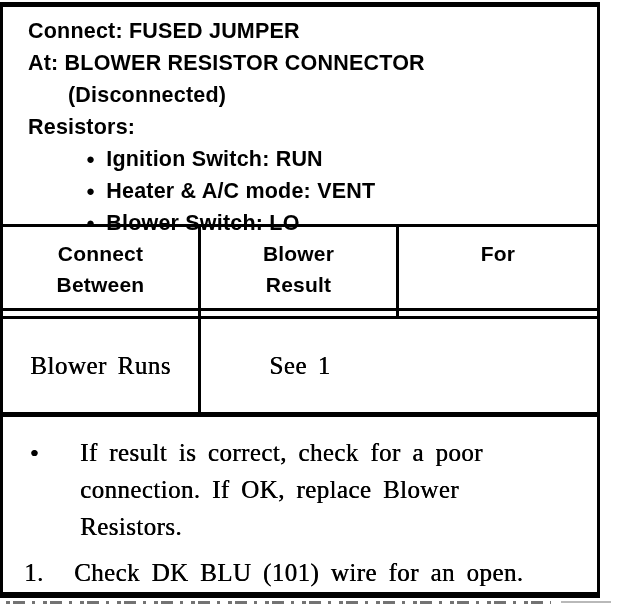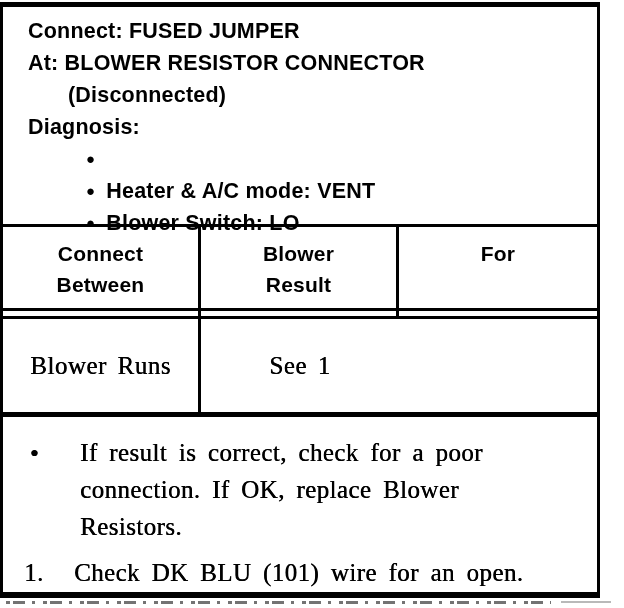--- a/index.html
+++ b/index.html
@@ -73,23 +73,24 @@
 </style>
 </head>
 <body>
 
 <div class="frame">
 
   <div class="top-section">
     <div>Connect: FUSED JUMPER</div>
     <div>At: BLOWER RESISTOR CONNECTOR</div>
     <div class="indent1">(Disconnected)</div>
-    <div>Diagnosis:</div>
+    <div>Resistors:</div>
     <div class="bullet-line">
       <span class="dot">●</span>
+      <span>Ignition Switch: RUN</span>
     </div>
     <div class="bullet-line">
       <span class="dot">●</span>
       <span>Heater &amp; A/C mode: VENT</span>
     </div>
     <div class="bullet-line">
       <span class="dot">●</span>
       <span>Blower Switch: LO</span>
     </div>
   </div>

